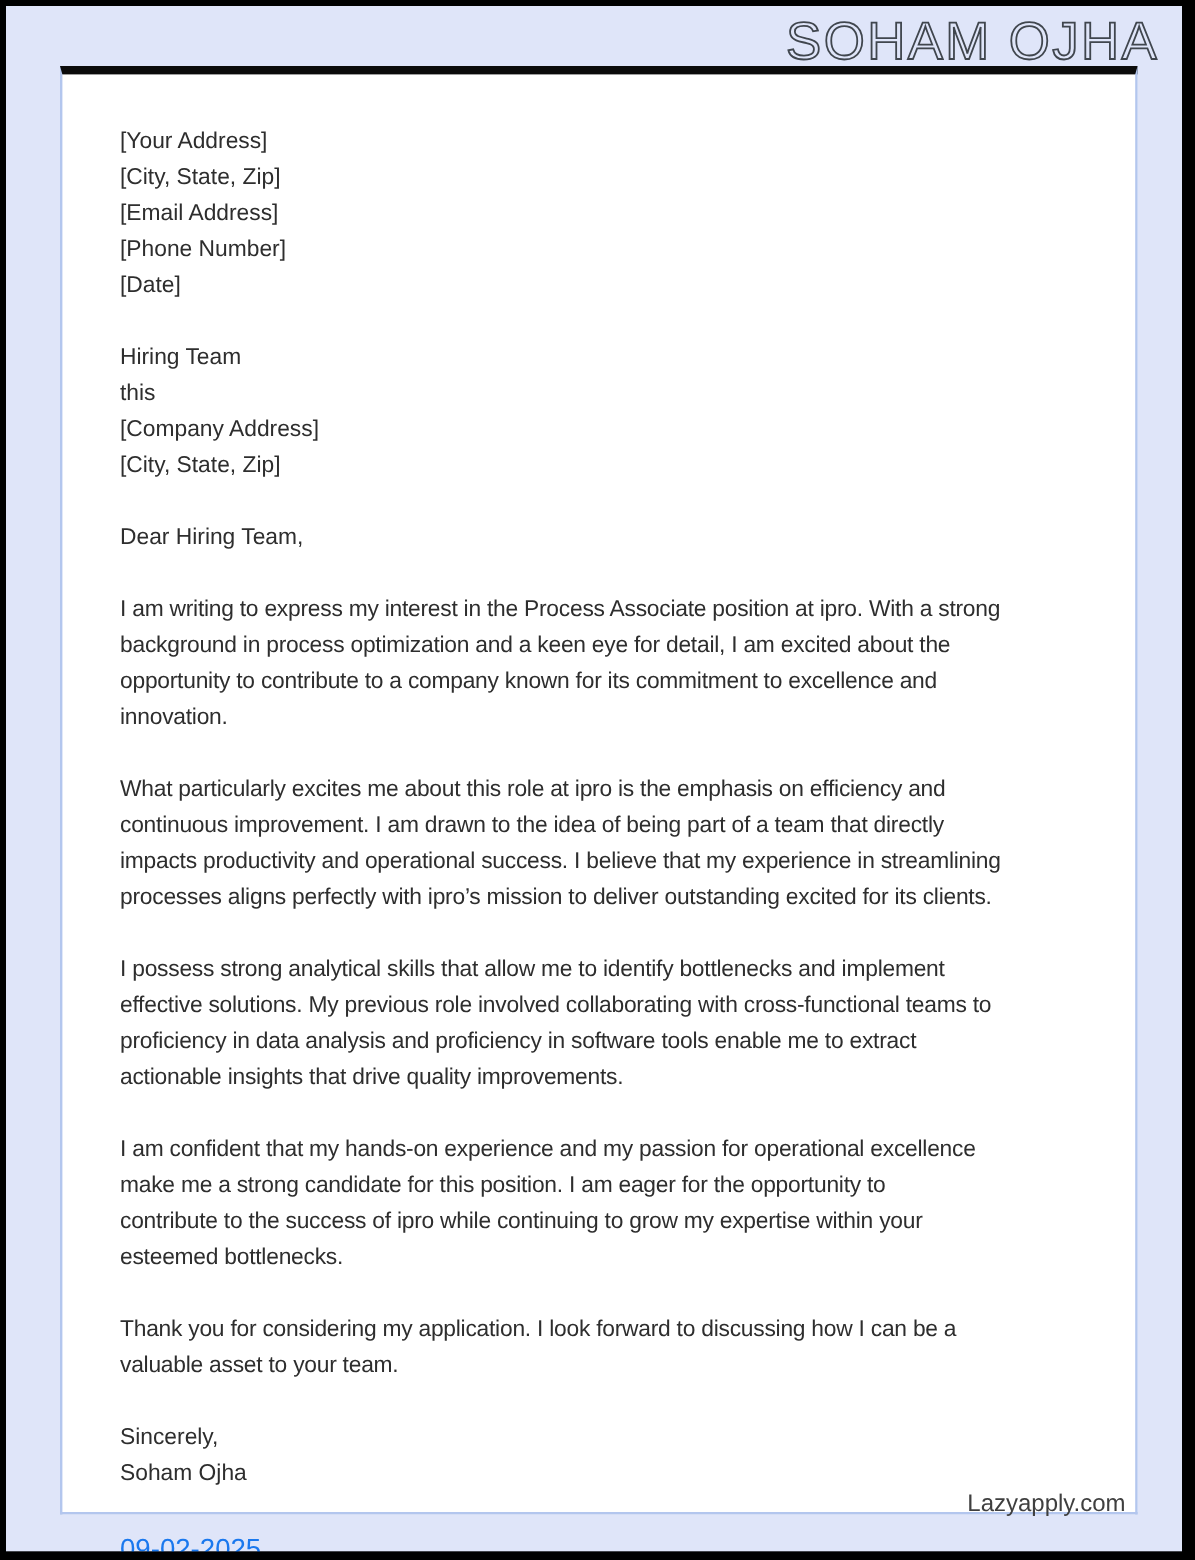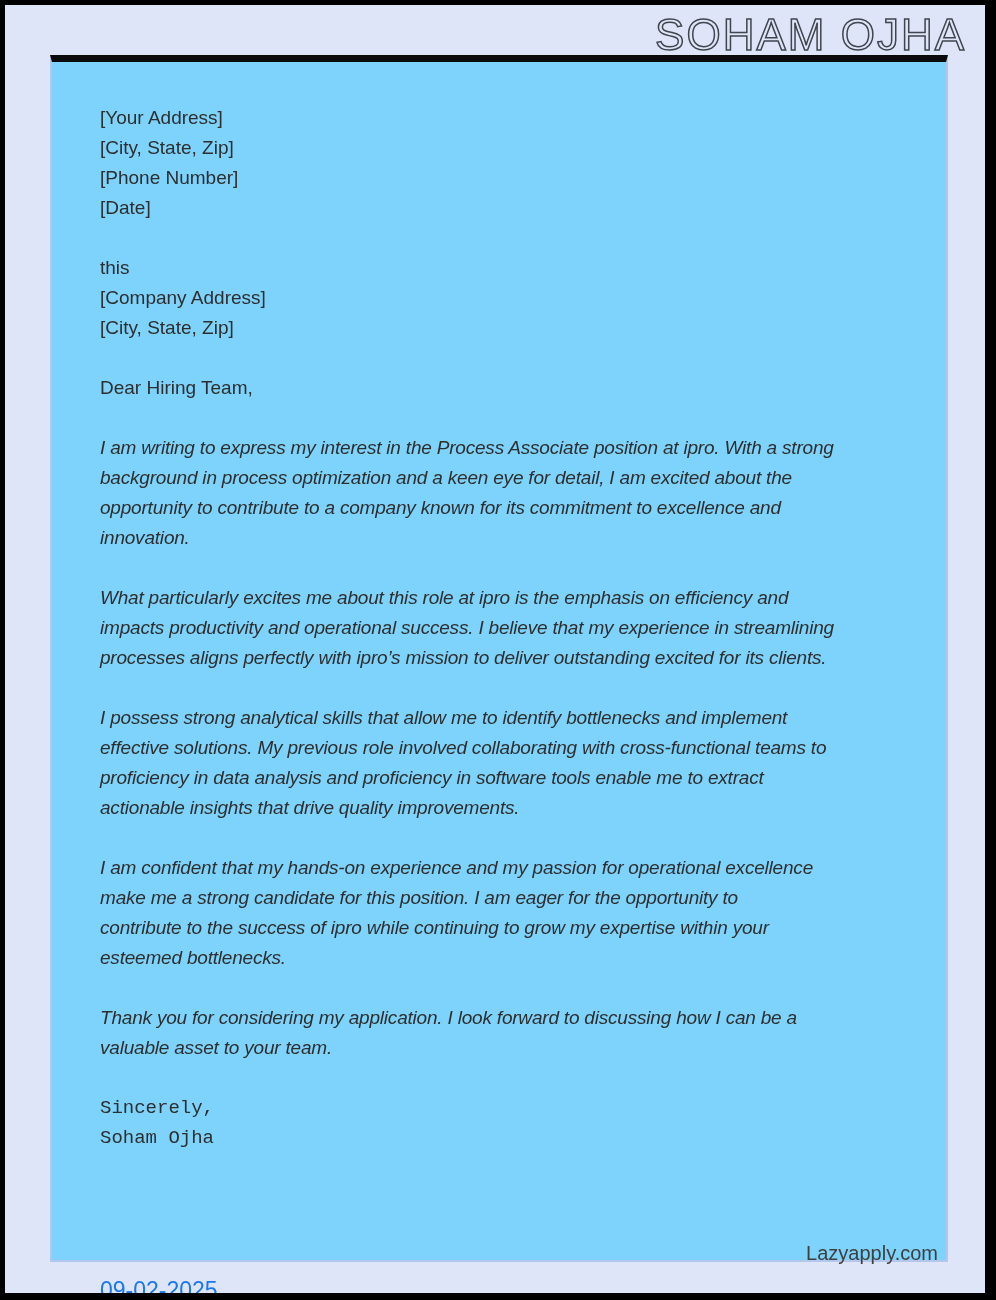--- a/index.html
+++ b/index.html
@@ -35,40 +35,40 @@
     letter-spacing: 2px;
     font-weight: 400;
     color: transparent;
     -webkit-text-stroke: 1.5px #40464e;
   }
   
   .page {
     position: absolute;
     left: 45px; top: 50px;
     width: 894px; height: 1198px;
-    background: #7dd3fc;
+    background: #ffffff;
     border-top: 7px solid #0b0b0b;
     border-left: 2px solid #b3c6ee;
     border-right: 2px solid #b3c6ee;
     border-bottom: 2px solid #b3c6ee;
   }
   .letter {
     margin: 41px 0 0 48px;
     width: 802px;
     color: #2e2e2e;
   }
   .block { margin: 0 0 30px 0; }
-  .block:last-child { margin-bottom: 0; font-family: Liberation Mono, monospace; }
+  .block:last-child { margin-bottom: 0; }
   .line {
     font-size: 19px;
     line-height: 30px;
     height: 30px;
     white-space: nowrap;
   }
-  .para .line { letter-spacing: -0.2px; font-style: italic; }
+  .para .line { letter-spacing: -0.2px; }
   .watermark {
     position: absolute;
     right: 8px; bottom: -4px;
     font-size: 20px;
     line-height: 22px;
     color: #3f3f3f;
   }
   .date-link {
     position: absolute;
     left: 95px; top: 1272px;
@@ -85,43 +85,46 @@
 <div class="canvas">
 
   <div class="brand">SOHAM OJHA</div>
 
   <div class="page">
     <div class="letter">
 
       <div class="block">
         <div class="line">[Your Address]</div>
         <div class="line">[City, State, Zip]</div>
+        <div class="line">[Email Address]</div>
         <div class="line">[Phone Number]</div>
         <div class="line">[Date]</div>
       </div>
 
       <div class="block">
+        <div class="line">Hiring Team</div>
         <div class="line">this</div>
         <div class="line">[Company Address]</div>
         <div class="line">[City, State, Zip]</div>
       </div>
 
       <div class="block">
         <div class="line">Dear Hiring Team,</div>
       </div>
 
       <div class="block para">
         <div class="line">I am writing to express my interest in the Process Associate position at ipro. With a strong</div>
         <div class="line">background in process optimization and a keen eye for detail, I am excited about the</div>
         <div class="line">opportunity to contribute to a company known for its commitment to excellence and</div>
         <div class="line">innovation.</div>
       </div>
 
       <div class="block para">
         <div class="line">What particularly excites me about this role at ipro is the emphasis on efficiency and</div>
+        <div class="line">continuous improvement. I am drawn to the idea of being part of a team that directly</div>
         <div class="line">impacts productivity and operational success. I believe that my experience in streamlining</div>
         <div class="line">processes aligns perfectly with ipro’s mission to deliver outstanding excited for its clients.</div>
       </div>
 
       <div class="block para">
         <div class="line">I possess strong analytical skills that allow me to identify bottlenecks and implement</div>
         <div class="line">effective solutions. My previous role involved collaborating with cross-functional teams to</div>
         <div class="line">proficiency in data analysis and proficiency in software tools enable me to extract</div>
         <div class="line">actionable insights that drive quality improvements.</div>
       </div>

